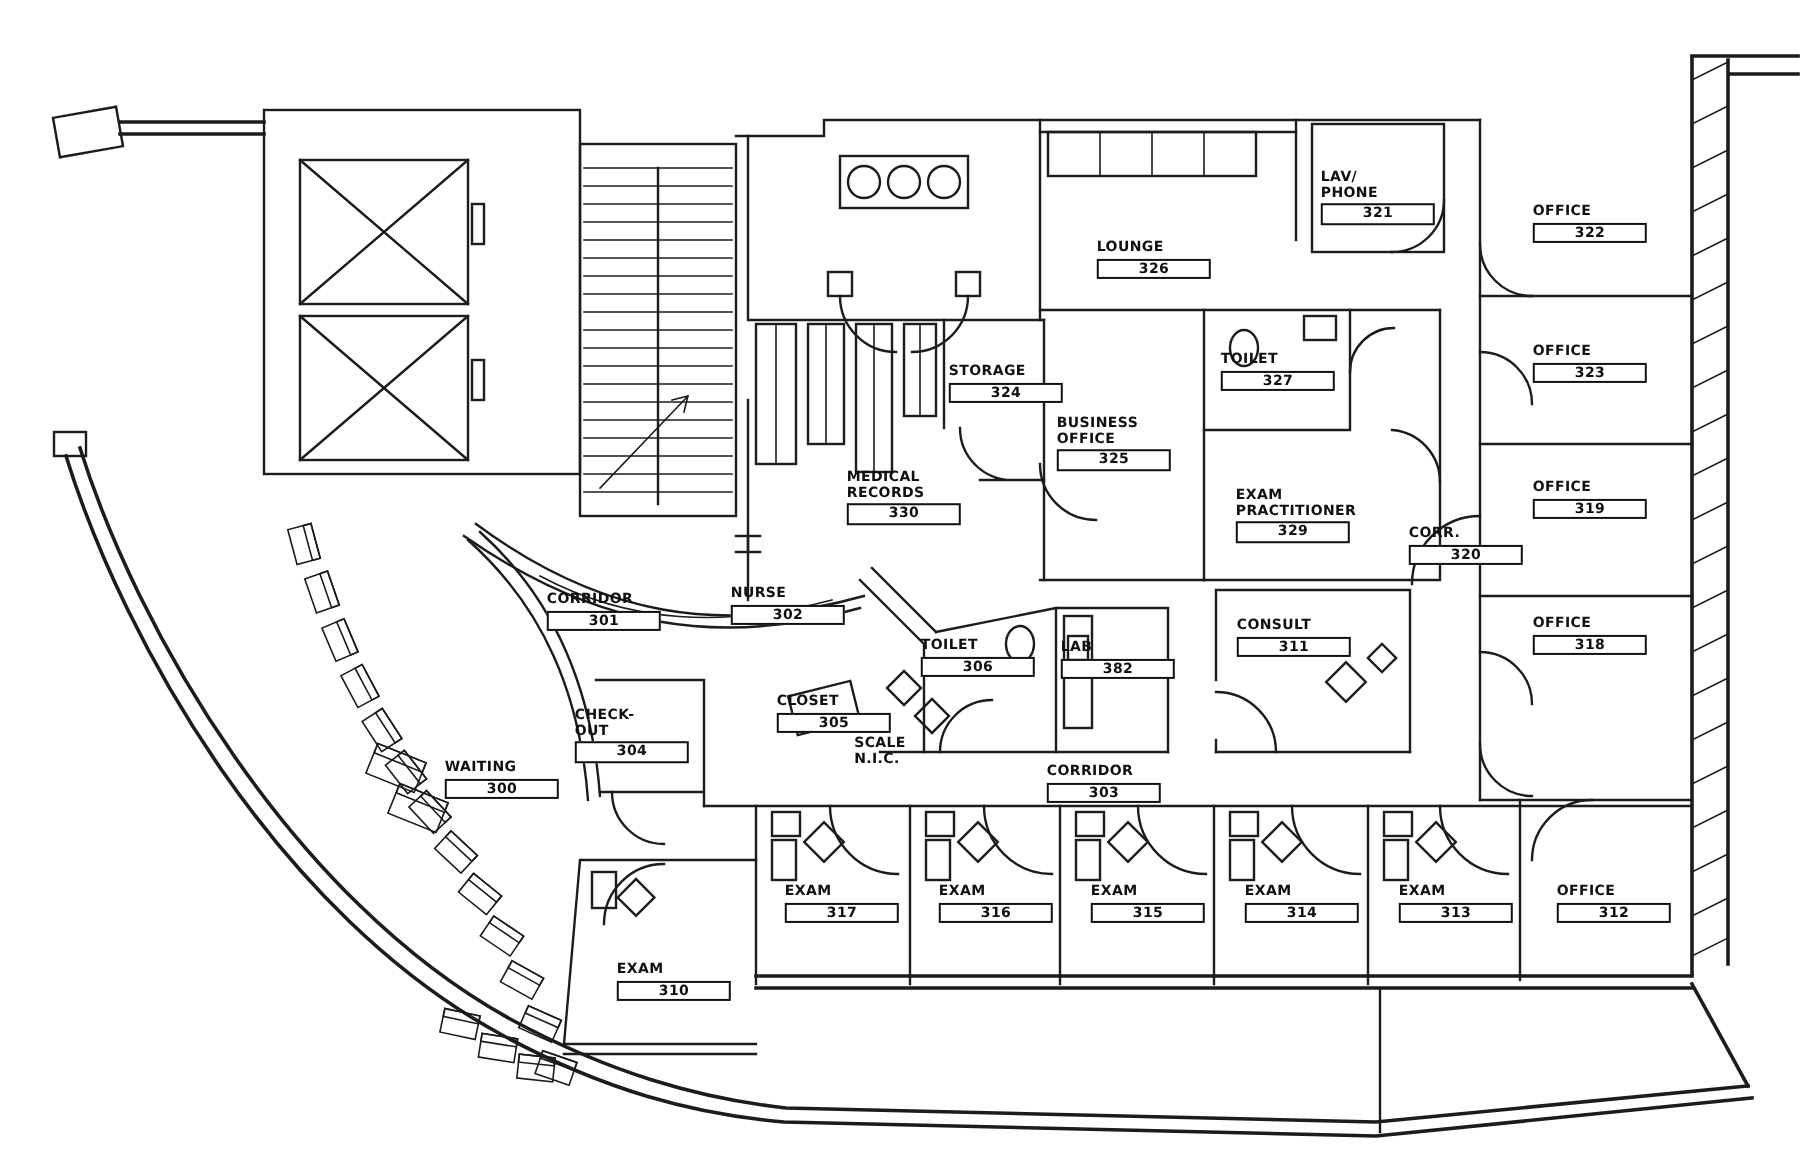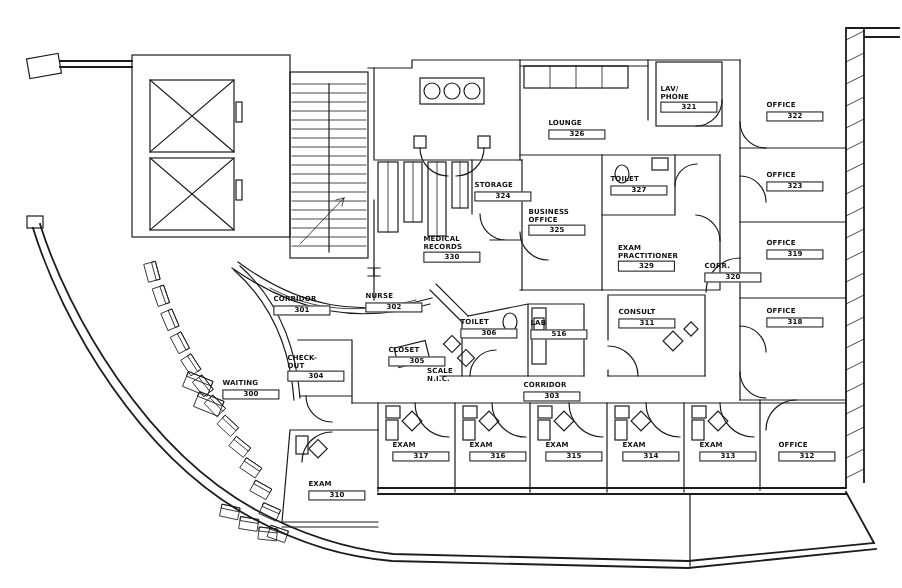--- a/index.html
+++ b/index.html
@@ -267,21 +267,21 @@
   <div class="rlabel" style="left:807px;top:452px"><span class="nm">OFFICE</span><span class="num">312</span></div>
   <div class="rlabel" style="left:302px;top:306px"><span class="nm">CORRIDOR</span><span class="num">301</span></div>
   <div class="rlabel" style="left:394px;top:303px"><span class="nm">NURSE</span><span class="num">302</span></div>
   <div class="rlabel" style="left:316px;top:368px"><span class="nm">CHECK-</span><span class="nm">OUT</span><span class="num">304</span></div>
   <div class="rlabel" style="left:417px;top:357px"><span class="nm">CLOSET</span><span class="num">305</span></div>
   <div class="rlabel" style="left:440px;top:376px">
       <span class="nm">SCALE</span>
       <span class="nm">N.I.C.</span>
     </div>
   <div class="rlabel" style="left:489px;top:329px"><span class="nm">TOILET</span><span class="num">306</span></div>
-  <div class="rlabel" style="left:559px;top:330px"><span class="nm">LAB</span><span class="num">516</span></div>
+  <div class="rlabel" style="left:559px;top:330px"><span class="nm">LAB</span><span class="num">382</span></div>
   <div class="rlabel" style="left:647px;top:319px"><span class="nm">CONSULT</span><span class="num">311</span></div>
   <div class="rlabel" style="left:552px;top:392px"><span class="nm">CORRIDOR</span><span class="num">303</span></div>
   <div class="rlabel" style="left:251px;top:390px"><span class="nm">WAITING</span><span class="num">300</span></div>
   <div class="rlabel" style="left:337px;top:491px"><span class="nm">EXAM</span><span class="num">310</span></div>
   <div class="rlabel" style="left:421px;top:452px"><span class="nm">EXAM</span><span class="num">317</span></div>
   <div class="rlabel" style="left:498px;top:452px"><span class="nm">EXAM</span><span class="num">316</span></div>
   <div class="rlabel" style="left:574px;top:452px"><span class="nm">EXAM</span><span class="num">315</span></div>
   <div class="rlabel" style="left:651px;top:452px"><span class="nm">EXAM</span><span class="num">314</span></div>
   <div class="rlabel" style="left:728px;top:452px"><span class="nm">EXAM</span><span class="num">313</span></div>
 </div>

